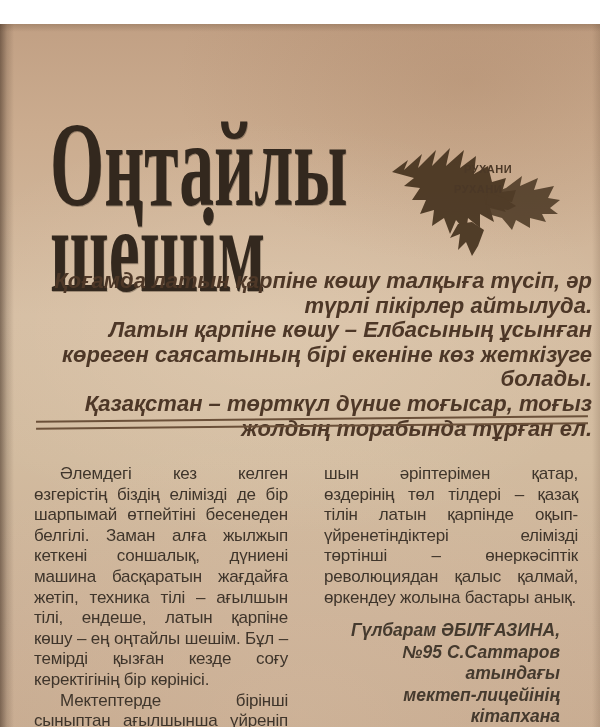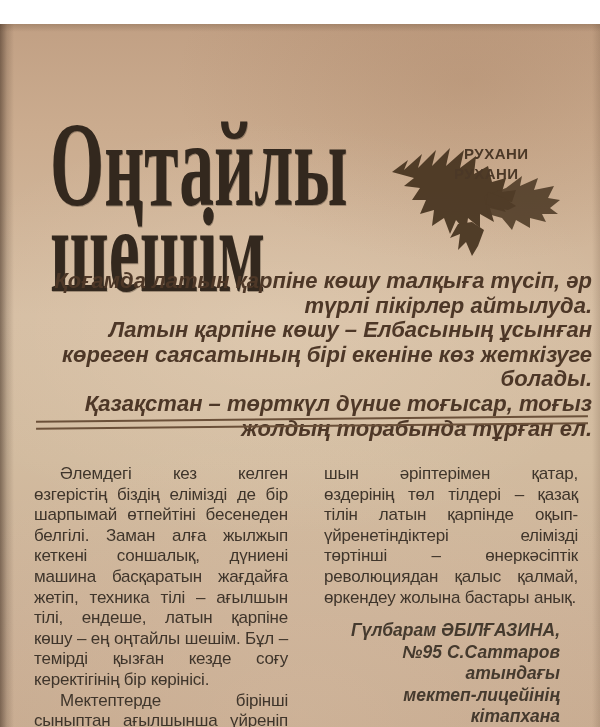--- a/index.html
+++ b/index.html
@@ -36,22 +36,22 @@
     font-weight:bold;
     font-size:120px;line-height:86px;
     color:#33281e;
     transform:scaleX(0.58);
     transform-origin:left top;
     white-space:nowrap;
     text-shadow:1px 1px 0 rgba(51,40,30,0.35);
   }
   .logo{position:absolute;left:388px;top:108px;width:200px;height:130px;}
   .logo-text{
-    position:absolute;left:66px;top:12px;
-    font-weight:bold;font-size:15px;line-height:20px;
+    position:absolute;left:66px;top:27px;
+    font-weight:bold;font-size:11px;line-height:20px;
     color:#4b3827;letter-spacing:0.5px;white-space:nowrap;
   }
   .logo-text .l1{padding-left:10px;}
   .eagle{position:absolute;left:0;top:2px;}
   .lead{
     position:absolute;left:47px;top:245px;width:545px;
     font-weight:bold;font-style:italic;
     font-size:22px;line-height:24.6px;
     color:#4d3727;
   }

